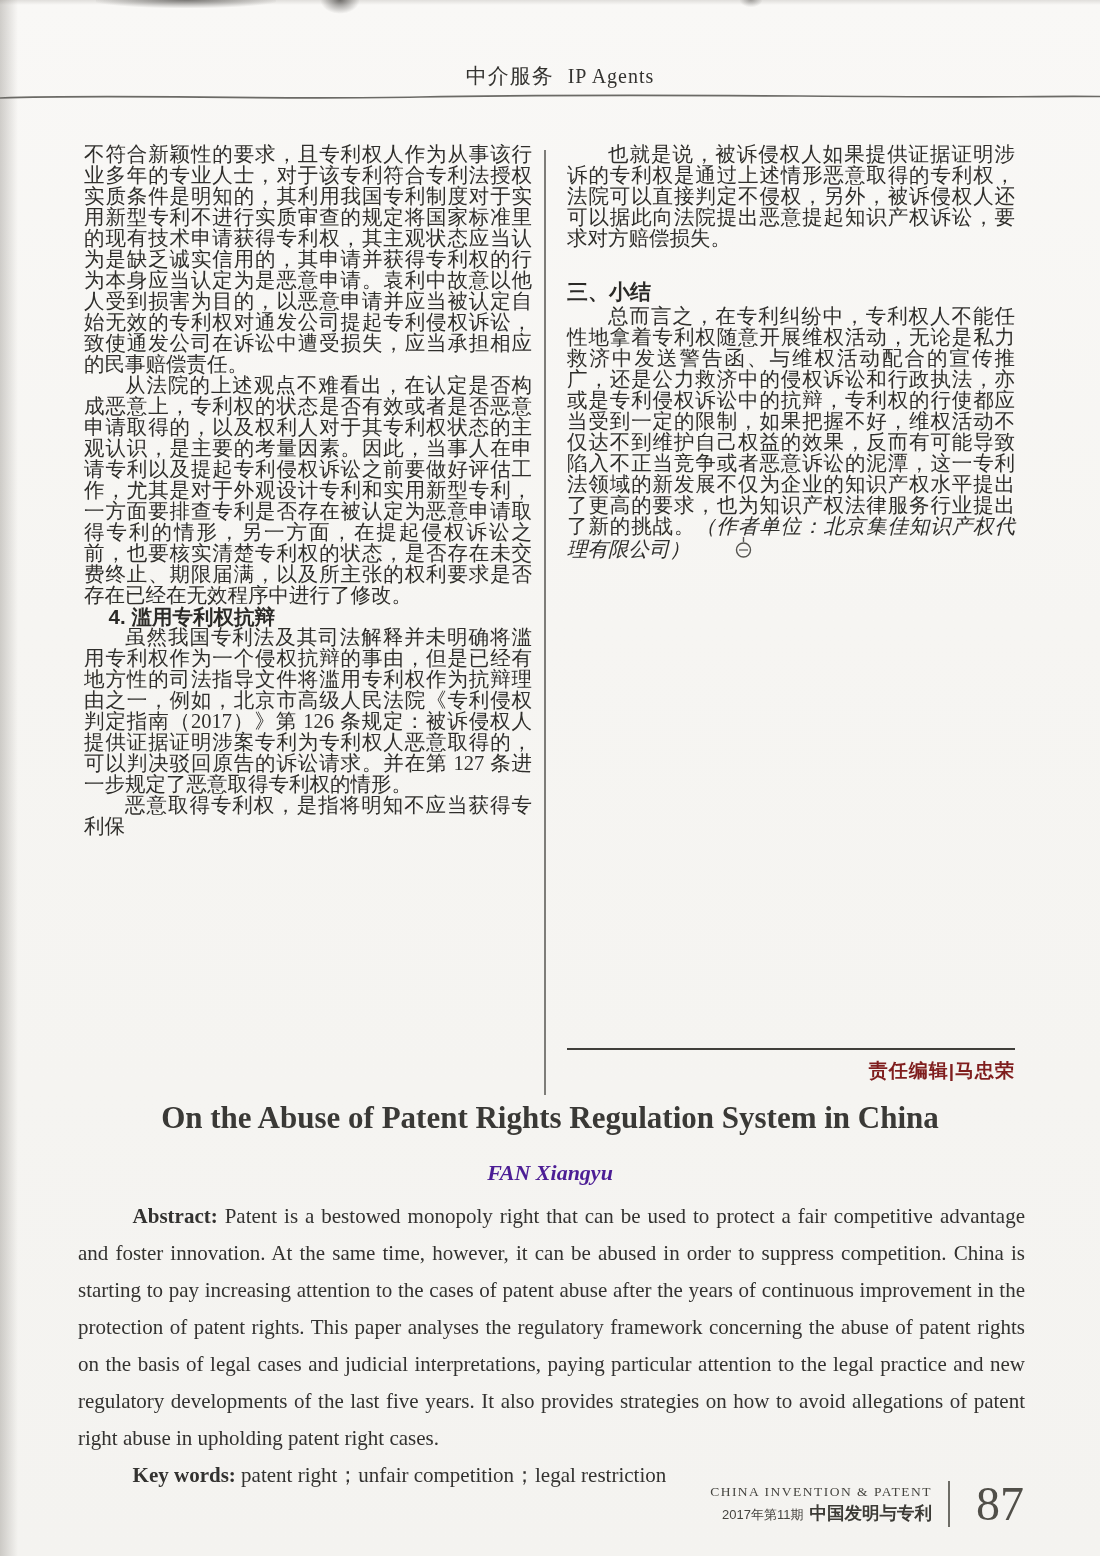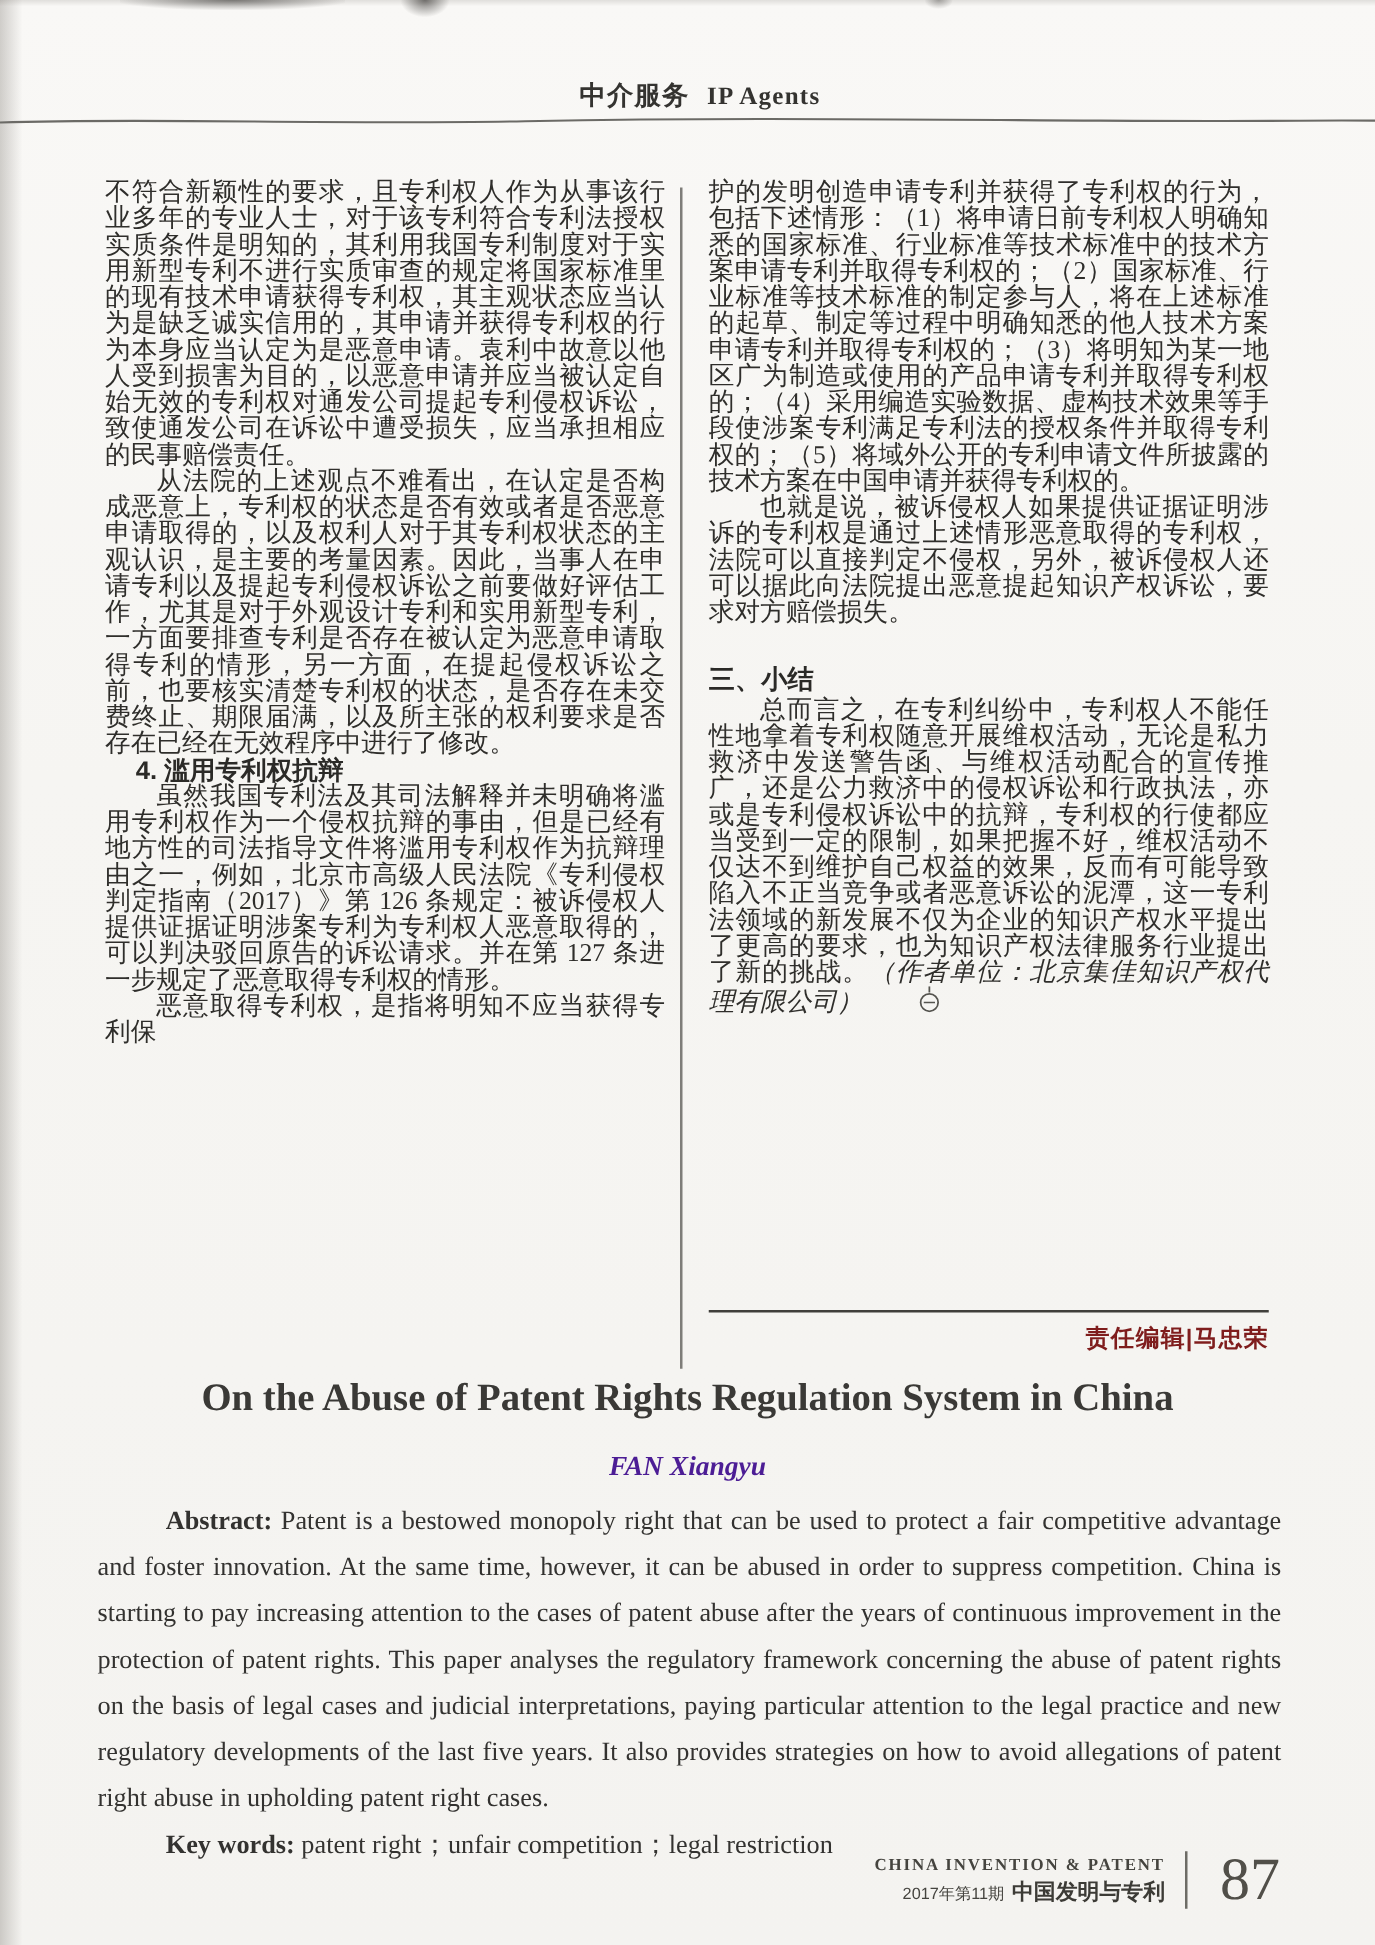--- a/index.html
+++ b/index.html
@@ -19,21 +19,21 @@
     background:linear-gradient(to bottom, rgba(110,105,98,.18), rgba(110,105,98,0)); }
   .smudge-a { position:absolute; left:96px; top:0; width:180px; height:8px;
     background:radial-gradient(ellipse at 50% 0%, rgba(35,33,30,.55), rgba(35,33,30,0) 75%); }
   .smudge-b { position:absolute; left:320px; top:0; width:40px; height:14px;
     background:radial-gradient(ellipse at 50% 0%, rgba(35,33,30,.6), rgba(35,33,30,0) 70%); }
   .smudge-c { position:absolute; left:740px; top:0; width:22px; height:7px;
     background:radial-gradient(ellipse at 50% 0%, rgba(35,33,30,.35), rgba(35,33,30,0) 75%); }
 
   
   .page-header { position:absolute; top:62px; left:0; width:1100px; text-align:center;
-    font-weight:bold; letter-spacing:1px;padding-left:20px; }
+    font-weight:normal; letter-spacing:1px;padding-left:20px; }
   .page-header .zh { font-family:"Liberation Sans","DejaVu Sans",sans-serif; font-size:21px; color:#343330; }
   .page-header .en { font-family:"Liberation Serif","DejaVu Serif",serif; font-size:20px; color:#343330; margin-left:14px; }
   .header-rule { position:absolute; top:92px; left:0; width:1100px; height:10px; }
 
   
   .column { position:absolute; top:144px; width:448px;
     font-size:20.5px; line-height:21px; text-align:justify; }
   .col-left  { left:84px; }
   .col-right { left:567px; }
   .col-divider { position:absolute; left:544px; top:150px; height:945px; width:1.6px;
@@ -64,21 +64,21 @@
   .en-abstract { position:absolute; top:1198px; left:78px; width:947px;
     font-size:21px; line-height:37px; text-align:justify; color:#333230; }
   .en-abstract .lead-indent { text-indent:2.6em; }
   .bold { font-weight:bold; }
   .en-keywords { margin-top:0; text-indent:2.6em; }
 
   
   .page-footer { position:absolute; top:1480px; right:76px; display:flex; align-items:center; }
   .footer-text { text-align:right; margin-right:12px; }
   .footer-line1 { font-family:"Liberation Serif","DejaVu Serif",serif;
-    font-size:13.5px; font-weight:bold; letter-spacing:1.5px; color:#45443f; }
+    font-size:13.5px; font-weight:normal; letter-spacing:1.5px; color:#45443f; }
   .footer-line2 { margin-top:1px; white-space:nowrap; }
   .footer-issue { font-family:"Liberation Sans","DejaVu Sans",sans-serif;
     font-size:13px; color:#45443f; }
   .footer-zh { font-family:"Liberation Sans","DejaVu Sans",sans-serif;
     font-size:17.5px; font-weight:bold; color:#3c3b36; margin-left:6px; }
   .footer-divider { width:2px; height:46px; background:#6d6c66; margin:0 10px 0 4px; }
   .footer-page { font-family:"Liberation Serif","DejaVu Serif",serif;
     font-size:48px; color:#514f49; line-height:1;margin-left:16px; }
 </style>
 </head>
@@ -101,21 +101,20 @@
 
 <div class="column col-left">
   <p class="cn-p">不符合新颖性的要求，且专利权人作为从事该行业多年的专业人士，对于该专利符合专利法授权实质条件是明知的，其利用我国专利制度对于实用新型专利不进行实质审查的规定将国家标准里的现有技术申请获得专利权，其主观状态应当认为是缺乏诚实信用的，其申请并获得专利权的行为本身应当认定为是恶意申请。袁利中故意以他人受到损害为目的，以恶意申请并应当被认定自始无效的专利权对通发公司提起专利侵权诉讼，致使通发公司在诉讼中遭受损失，应当承担相应的民事赔偿责任。</p>
   <p class="cn-p indent">从法院的上述观点不难看出，在认定是否构成恶意上，专利权的状态是否有效或者是否恶意申请取得的，以及权利人对于其专利权状态的主观认识，是主要的考量因素。因此，当事人在申请专利以及提起专利侵权诉讼之前要做好评估工作，尤其是对于外观设计专利和实用新型专利，一方面要排查专利是否存在被认定为恶意申请取得专利的情形，另一方面，在提起侵权诉讼之前，也要核实清楚专利权的状态，是否存在未交费终止、期限届满，以及所主张的权利要求是否存在已经在无效程序中进行了修改。</p>
   <p class="cn-p cn-h">4. 滥用专利权抗辩</p>
   <p class="cn-p indent">虽然我国专利法及其司法解释并未明确将滥用专利权作为一个侵权抗辩的事由，但是已经有地方性的司法指导文件将滥用专利权作为抗辩理由之一，例如，北京市高级人民法院《专利侵权判定指南（2017）》第 126 条规定：被诉侵权人提供证据证明涉案专利为专利权人恶意取得的，可以判决驳回原告的诉讼请求。并在第 127 条进一步规定了恶意取得专利权的情形。</p>
   <p class="cn-p indent">恶意取得专利权，是指将明知不应当获得专利保</p>
 </div>
 
 <div class="column col-right">
-  <p class="cn-p">护的发明创造申请专利并获得了专利权的行为，包括下述情形：（1）将申请日前专利权人明确知悉的国家标准、行业标准等技术标准中的技术方案申请专利并取得专利权的；（2）国家标准、行业标准等技术标准的制定参与人，将在上述标准的起草、制定等过程中明确知悉的他人技术方案申请专利并取得专利权的；（3）将明知为某一地区广为制造或使用的产品申请专利并取得专利权的；（4）采用编造实验数据、虚构技术效果等手段使涉案专利满足专利法的授权条件并取得专利权的；（5）将域外公开的专利申请文件所披露的技术方案在中国申请并获得专利权的。</p>
   <p class="cn-p indent">也就是说，被诉侵权人如果提供证据证明涉诉的专利权是通过上述情形恶意取得的专利权，法院可以直接判定不侵权，另外，被诉侵权人还可以据此向法院提出恶意提起知识产权诉讼，要求对方赔偿损失。</p>
   <p class="cn-p cn-h2">三、小结</p>
   <p class="cn-p indent"><span>总而言之，在专利纠纷中，专利权人不能任性地拿着专利权随意开展维权活动，无论是私力救济中发送警告函、与维权活动配合的宣传推广，还是公力救济中的侵权诉讼和行政执法，亦或是专利侵权诉讼中的抗辩，专利权的行使都应当受到一定的限制，如果把握不好，维权活动不仅达不到维护自己权益的效果，反而有可能导致陷入不正当竞争或者恶意诉讼的泥潭，这一专利法领域的新发展不仅为企业的知识产权水平提出了更高的要求，也为知识产权法律服务行业提出了新的挑战。</span><span class="kai">（作者单位：北京集佳知识产权代理有限公司）</span><span class="endmark"><svg width="17" height="21" viewBox="0 0 17 21">
           <line x1="8.5" y1="0" x2="8.5" y2="5" stroke="#55544f" stroke-width="1.4"></line>
           <circle cx="8.5" cy="13" r="7" fill="none" stroke="#55544f" stroke-width="1.4"></circle>
           <line x1="4" y1="13" x2="13" y2="13" stroke="#55544f" stroke-width="1.2"></line>
         </svg></span></p>
 </div>
 
 <div class="editor-block">

